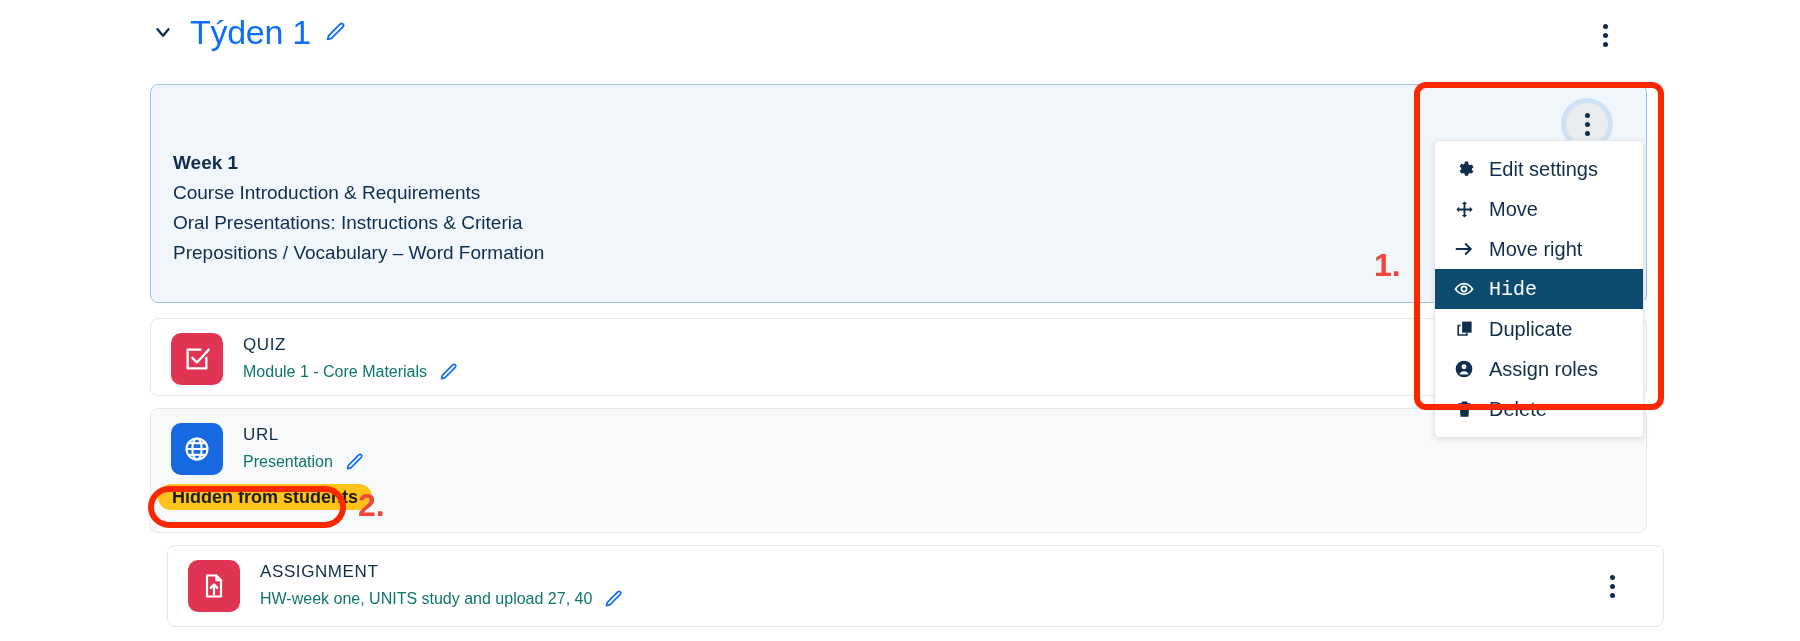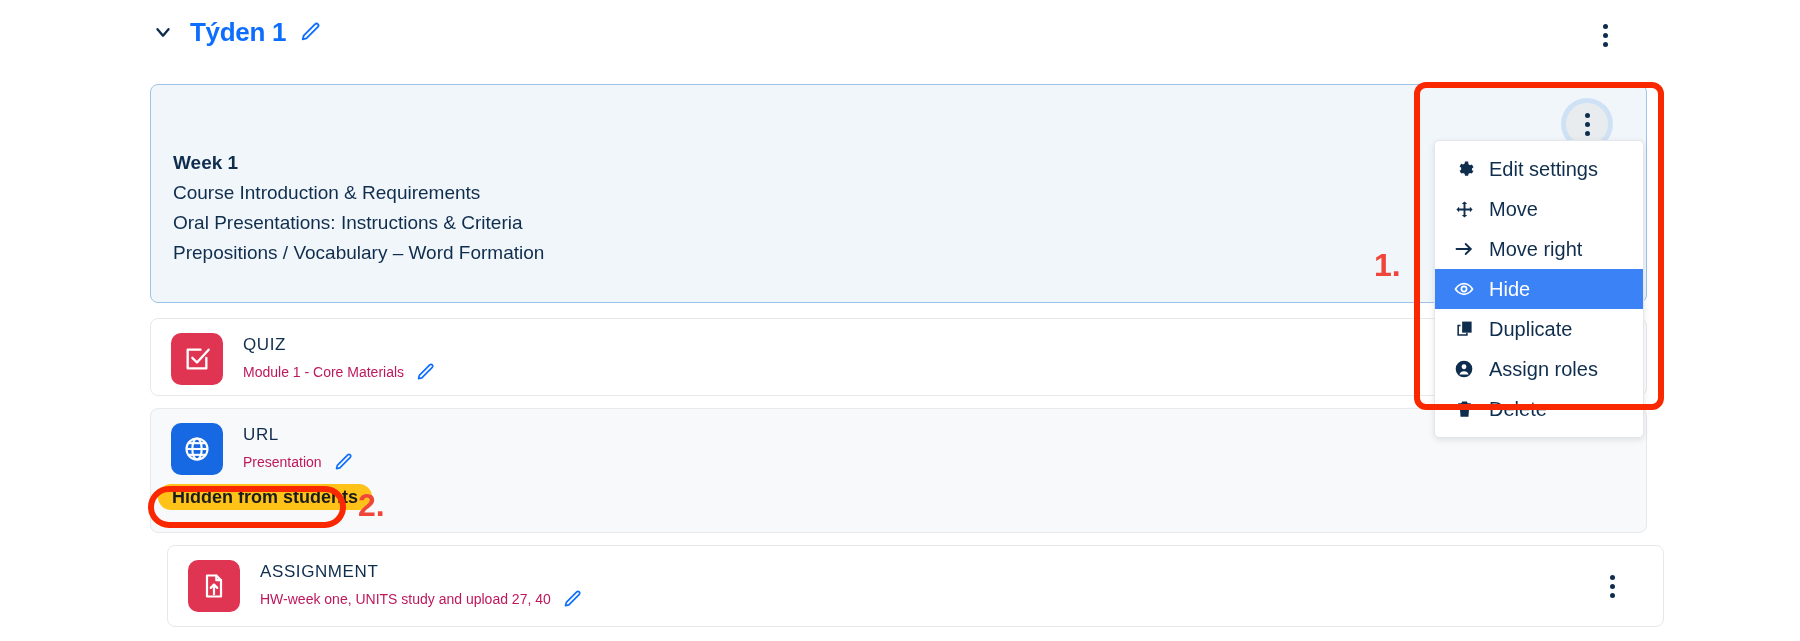--- a/index.html
+++ b/index.html
@@ -32,22 +32,22 @@
   .chevron-toggle {
     width: 26px;
     height: 26px;
     display: flex;
     align-items: center;
     justify-content: center;
     cursor: pointer;
     color: #0f2d4d;
   }
   .section-title {
-    font-size: 26px;
-    font-weight: bold;
+    font-size: 34px;
+    font-weight: normal;
     color: #0d6efd;
     letter-spacing: -0.3px;
     line-height: 1;
     cursor: pointer;
     white-space: nowrap;
   }
   .pencil-icon {
     display: inline-flex;
     align-items: center;
     justify-content: center;
@@ -147,22 +147,23 @@
   }
   .menu-item .mi-icon {
     width: 22px;
     height: 22px;
     display: flex;
     align-items: center;
     justify-content: center;
     flex: 0 0 22px;
   }
   .menu-item.active {
-    background: #3b82f6;
+    background: #0c4a6e;
     color: #ffffff;
+    font-family: Liberation Mono, monospace;
   }
 
   
   .annot-box {
     position: absolute;
     border: 6px solid #fa2800;
     border-radius: 12px;
     z-index: 60;
     pointer-events: none;
   }
@@ -223,22 +224,22 @@
     line-height: 22px;
     white-space: nowrap;
   }
   .act-name-row {
     display: flex;
     align-items: center;
     gap: 12px;
     margin-top: 2px;
   }
   .act-name {
-    font-size: 14px;
-    color: #be185d;
+    font-size: 16px;
+    color: #0f766e;
     line-height: 28px;
     cursor: pointer;
     white-space: nowrap;
   }
 
   .badge-hidden {
     position: absolute;
     left: 14px;
     top: 16px;
     height: 26px;

